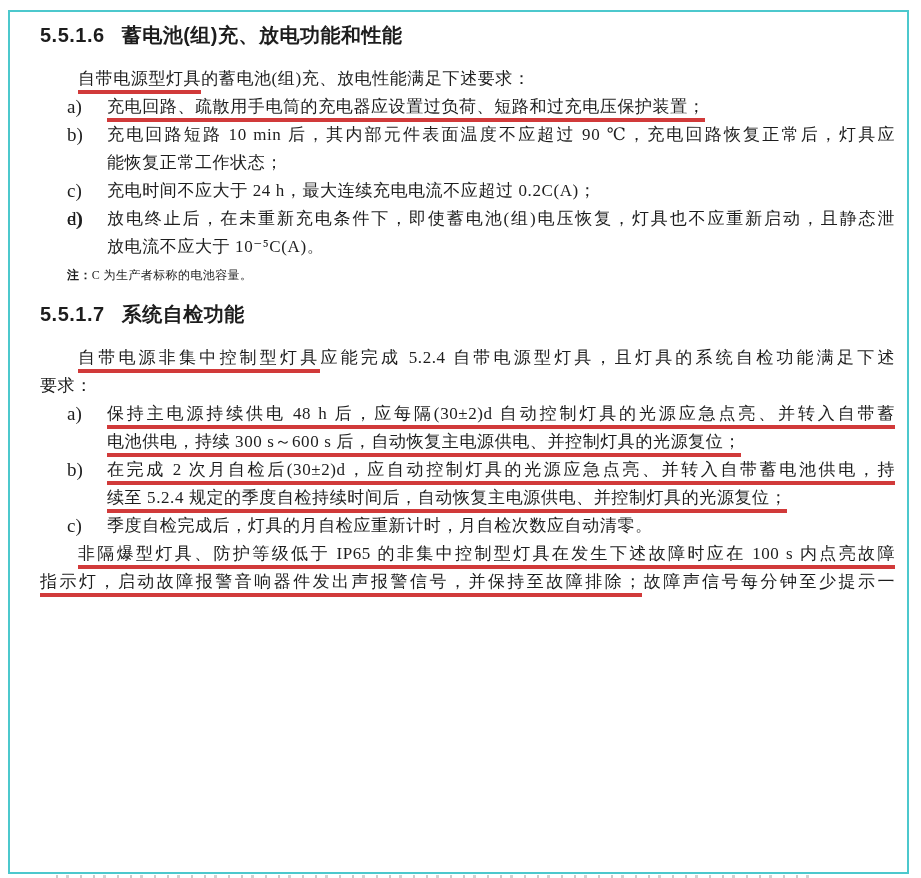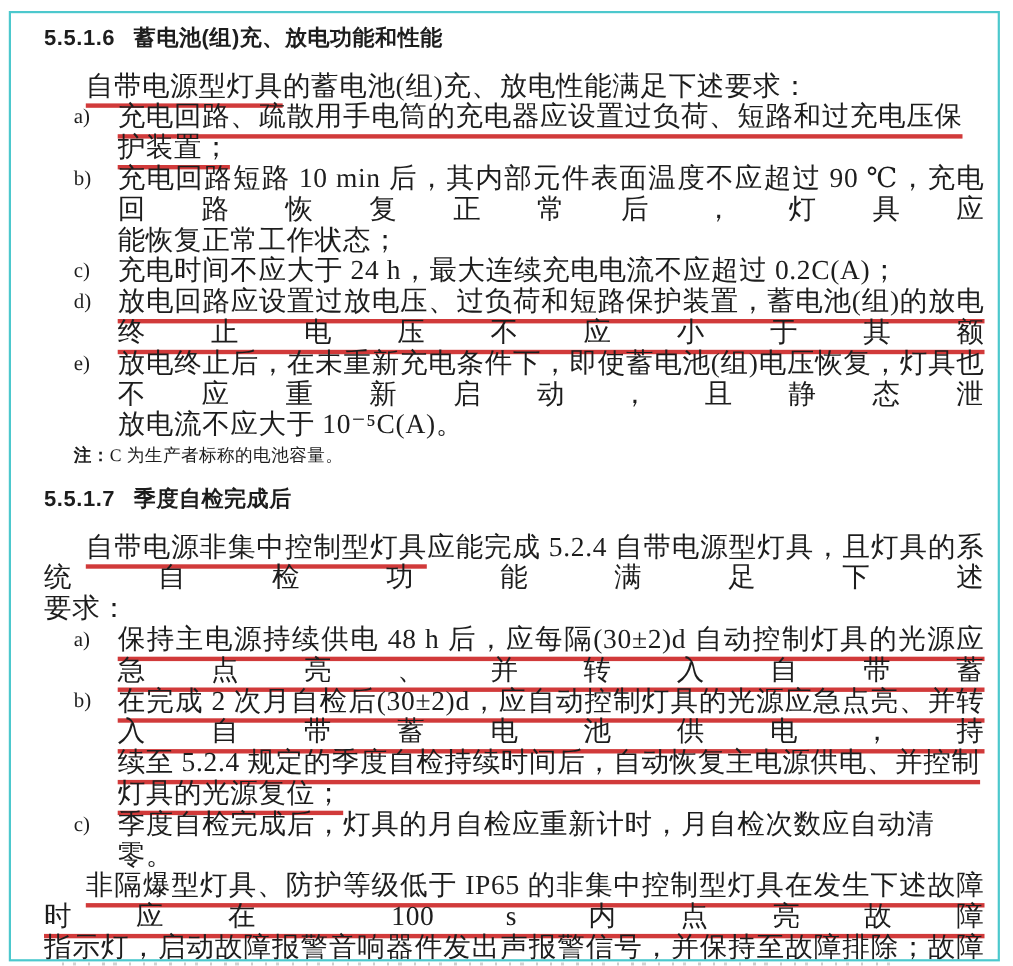--- a/index.html
+++ b/index.html
@@ -27,21 +27,21 @@
     font-size:20px;
     line-height:28px;
     margin:11px 0 16px 0;
     letter-spacing:0.5px;
     white-space:nowrap;
   }
   .heading.first{margin-top:0;}
   .sec-num{margin-right:17px;}
   .para{margin:0;}
   .line{
-    font-size:25px;
+    font-size:17px;
     line-height:28px;
     letter-spacing:0.6px;
   }
   .line.fit{
     text-align:justify;
     text-align-last:justify;
   }
   .line.indent{text-indent:38px;}
   .item{
     position:relative;
@@ -53,21 +53,21 @@
     left:0;top:0;
     font-size:19px;
     line-height:28px;
   }
   .u{
     border-bottom:4px solid #d13a3a;
     padding-bottom:2px;
   }
   .note{
     margin-left:27px;
-    font-size:16px;
+    font-size:12px;
     line-height:28px;
     letter-spacing:0.4px;
   }
   .note-label{
     font-family:"Liberation Sans","DejaVu Sans",sans-serif;
     font-weight:bold;
   }
   .sliver{
     position:absolute;
     left:56px;top:875px;
@@ -97,36 +97,36 @@
           <span class="marker">b)</span>
           <div class="line fit"><span>充电回路短路 10 min 后，其内部元件表面温度不应超过 90 ℃，充电回路恢复正常后，灯具应</span></div>
           <div class="line"><span>能恢复正常工作状态；</span></div>
         </div>
         <div class="item">
           <span class="marker">c)</span>
           <div class="line"><span>充电时间不应大于 24 h，最大连续充电电流不应超过 0.2C(A)；</span></div>
         </div>
         <div class="item">
           <span class="marker">d)</span>
-          <div class="line fit"><span class="u">放电回路应设置过放电压、过负荷和短路保护装置，蓄电池(组)的放电终止电压不应小于其额</span></div>
         </div>
         <div class="item">
           <span class="marker">e)</span>
           <div class="line fit"><span>放电终止后，在未重新充电条件下，即使蓄电池(组)电压恢复，灯具也不应重新启动，且静态泄</span></div>
           <div class="line"><span>放电流不应大于 10⁻⁵C(A)。</span></div>
         </div>
         <div class="note"><span class="note-label">注：</span><span>C 为生产者标称的电池容量。</span></div>
-        <div class="heading"><span class="sec-num">5.5.1.7</span><span class="sec-title">季度自检完成后</span></div>
+        <div class="heading"><span class="sec-num">5.5.1.7</span><span class="sec-title">系统自检功能</span></div>
         <div class="para">
           <div class="line fit indent"><span class="u">自带电源非集中控制型灯具</span><span>应能完成 5.2.4 自带电源型灯具，且灯具的系统自检功能满足下述</span></div>
           <div class="line"><span>要求：</span></div>
         </div>
         <div class="item">
           <span class="marker">a)</span>
           <div class="line fit"><span class="u">保持主电源持续供电 48 h 后，应每隔(30±2)d 自动控制灯具的光源应急点亮、并转入自带蓄</span></div>
+          <div class="line"><span class="u">电池供电，持续 300 s～600 s 后，自动恢复主电源供电、并控制灯具的光源复位；</span></div>
         </div>
         <div class="item">
           <span class="marker">b)</span>
           <div class="line fit"><span class="u">在完成 2 次月自检后(30±2)d，应自动控制灯具的光源应急点亮、并转入自带蓄电池供电，持</span></div>
           <div class="line"><span class="u">续至 5.2.4 规定的季度自检持续时间后，自动恢复主电源供电、并控制灯具的光源复位；</span></div>
         </div>
         <div class="item">
           <span class="marker">c)</span>
           <div class="line"><span>季度自检完成后，灯具的月自检应重新计时，月自检次数应自动清零。</span></div>
         </div>

